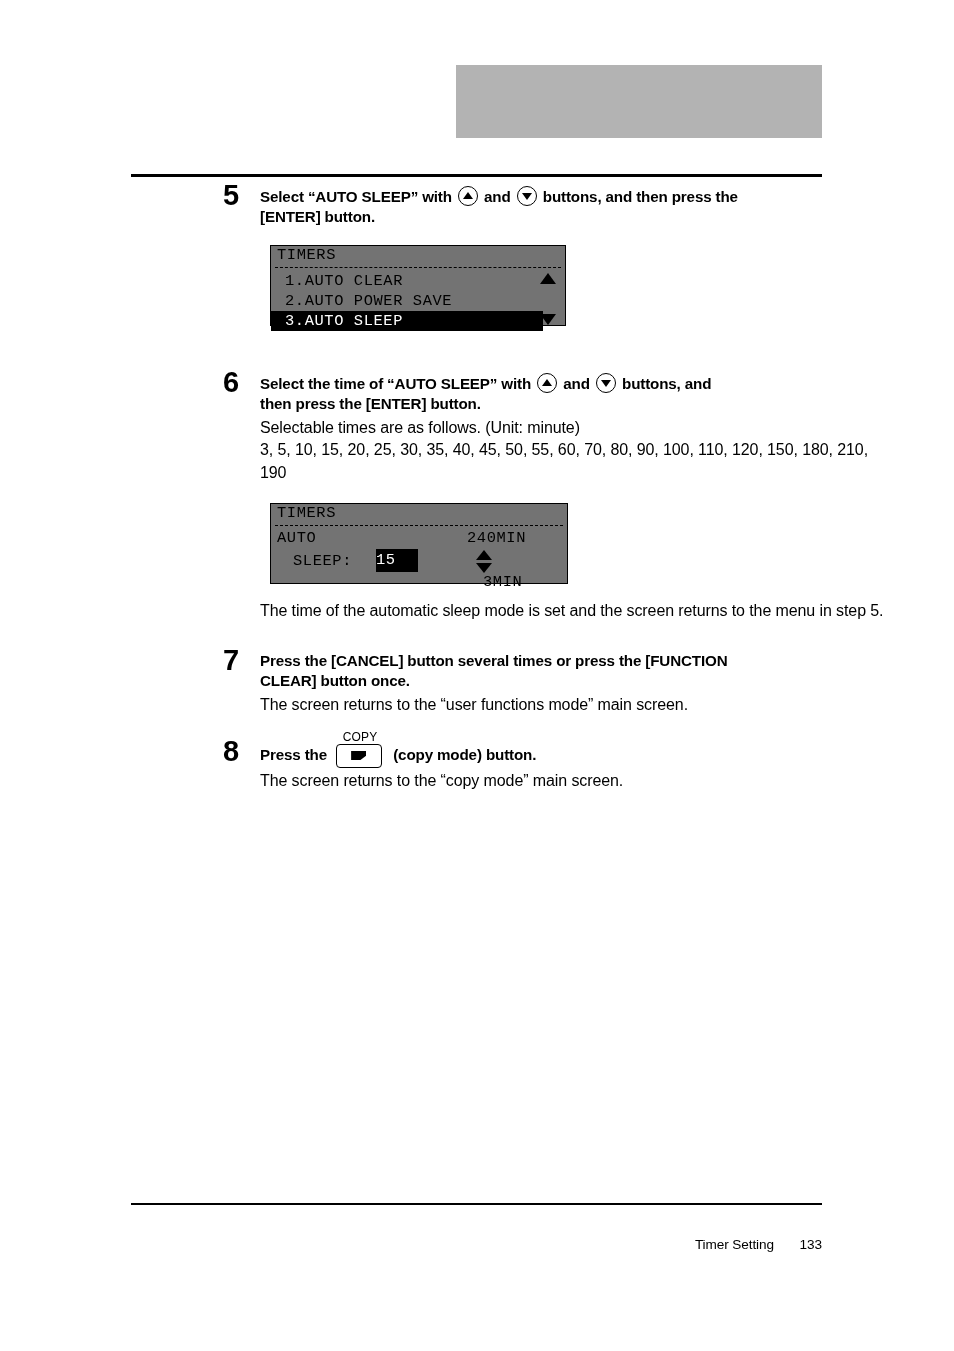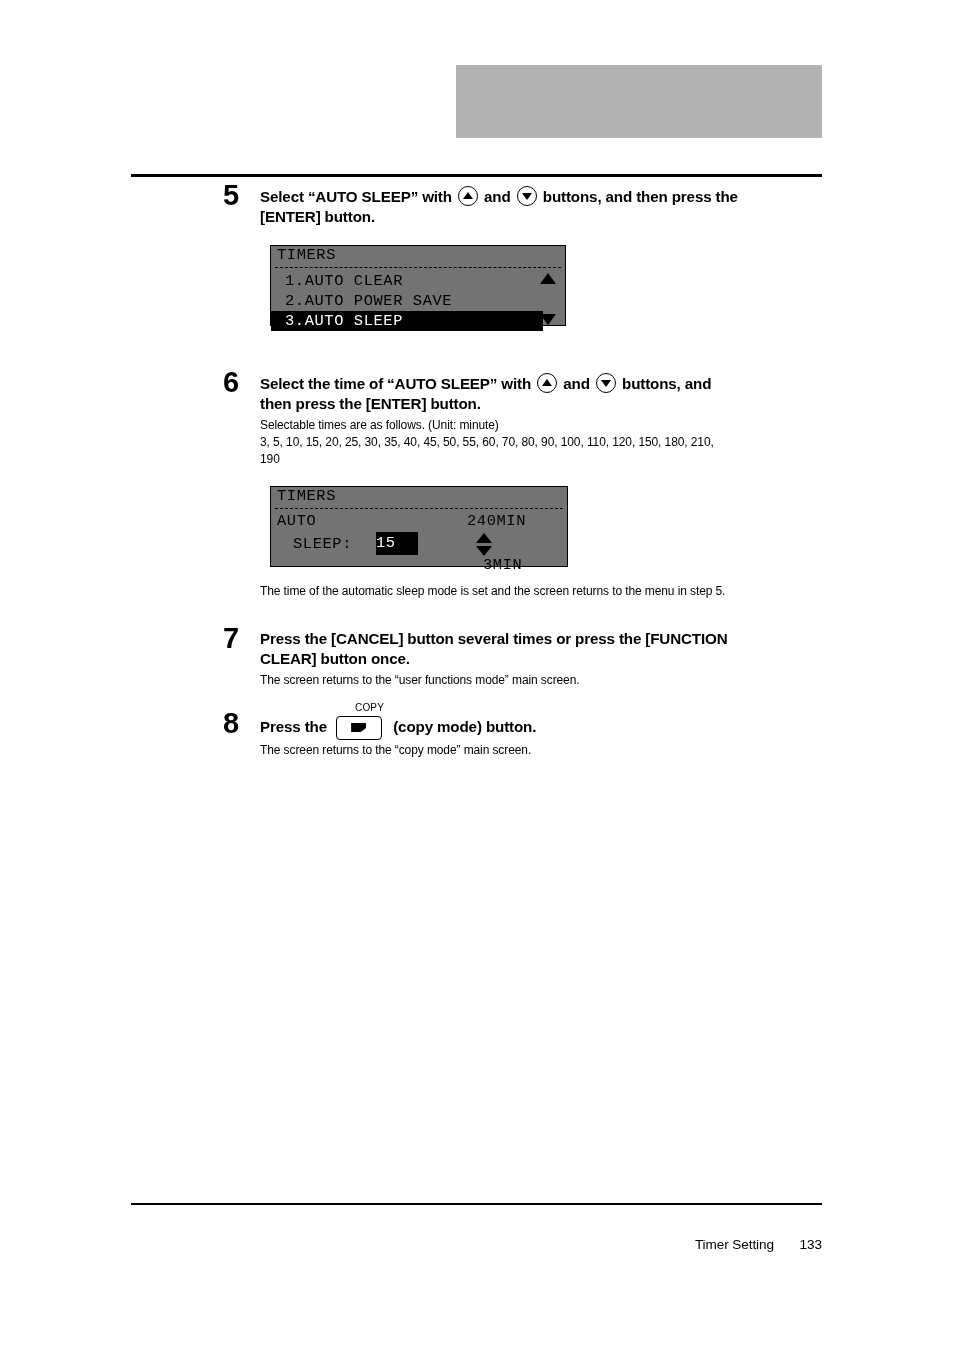--- a/index.html
+++ b/index.html
@@ -58,21 +58,21 @@
     line-height: 1;
     letter-spacing: -0.5px;
   }
   .step-title {
     font-size: 15.2px;
     font-weight: bold;
     line-height: 1.32;
     letter-spacing: -0.15px;
   }
   .step-body {
-    font-size: 12px;
+    font-size: 16px;
     line-height: 1.39;
     letter-spacing: -0.1px;
     margin-top: 3px;
   }
   .nowrap { white-space: nowrap; }
 
   
   .circ-btn {
     display: inline-block;
     width: 18px;
@@ -110,22 +110,22 @@
     width: 48px;
     height: 25px;
     vertical-align: -7px;
     margin: 0 5px;
   }
   .copy-key .key-label {
     position: absolute;
     top: -11px;
     left: 0;
     width: 48px;
-    text-align: right;
-    font-size: 10px;
+    text-align: center;
+    font-size: 12px;
     font-weight: normal;
     letter-spacing: 0.2px;
     line-height: 1;
   }
   .copy-key .key-box {
     position: absolute;
     left: 0;
     top: 2px;
     width: 44px;
     height: 22px;

